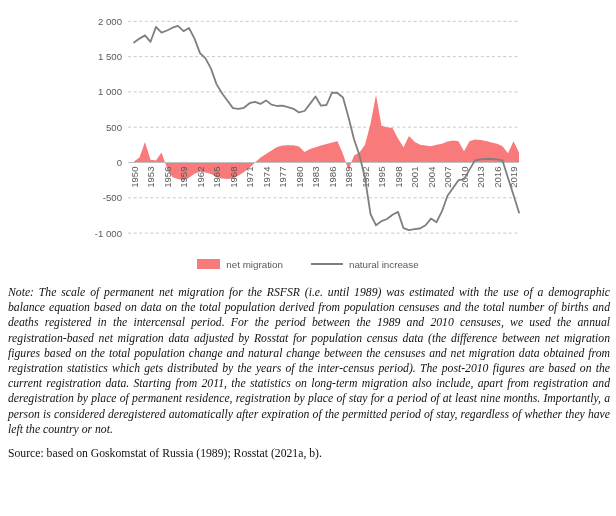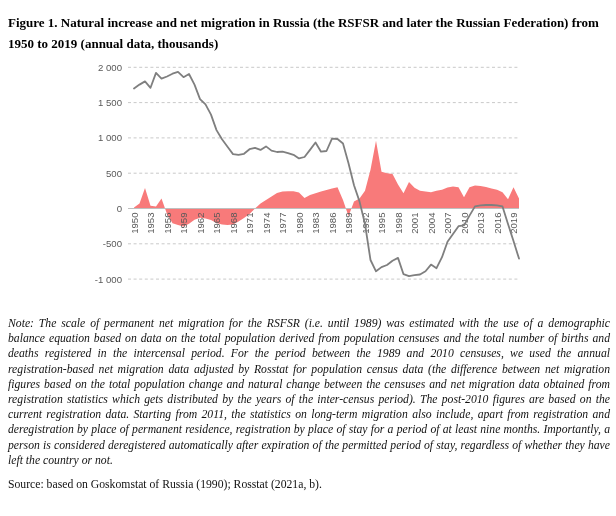--- a/index.html
+++ b/index.html
@@ -55,21 +55,20 @@
     margin:10px 0 0 2px;
     font-size:11.7px;
     color:#111;
   }
 </style>
 </head>
 <body>
 
 <div class="page">
 
-  <div class="fig-title">Figure 1. Natural increase and net migration in Russia (the RSFSR and later the Russian Federation) from 1950 to 2019 (annual data, thousands)</div>
 
   <div class="chart-block">
     <svg id="chart-svg" width="616" height="246" viewBox="0 0 616 246" xmlns="http://www.w3.org/2000/svg">
         <line x1="122" y1="11.300000000000011" x2="513" y2="11.300000000000011" stroke="#c9c9c9" stroke-width="1" stroke-dasharray="3 2.6"></line>
         <text x="116" y="14.800000000000011" text-anchor="end" class="axlbl">2 000</text>
         <line x1="122" y1="46.60000000000001" x2="513" y2="46.60000000000001" stroke="#c9c9c9" stroke-width="1" stroke-dasharray="3 2.6"></line>
         <text x="116" y="50.10000000000001" text-anchor="end" class="axlbl">1 500</text>
         <line x1="122" y1="81.9" x2="513" y2="81.9" stroke="#c9c9c9" stroke-width="1" stroke-dasharray="3 2.6"></line>
         <text x="116" y="85.4" text-anchor="end" class="axlbl">1 000</text>
         <line x1="122" y1="117.2" x2="513" y2="117.2" stroke="#c9c9c9" stroke-width="1" stroke-dasharray="3 2.6"></line>
@@ -100,19 +99,29 @@
         <text x="395.5" y="156.5" text-anchor="end" class="axlbl" transform="rotate(-90 395.5 156.5)">1998</text>
         <text x="412" y="156.5" text-anchor="end" class="axlbl" transform="rotate(-90 412 156.5)">2001</text>
         <text x="428.5" y="156.5" text-anchor="end" class="axlbl" transform="rotate(-90 428.5 156.5)">2004</text>
         <text x="445" y="156.5" text-anchor="end" class="axlbl" transform="rotate(-90 445 156.5)">2007</text>
         <text x="461.5" y="156.5" text-anchor="end" class="axlbl" transform="rotate(-90 461.5 156.5)">2010</text>
         <text x="478" y="156.5" text-anchor="end" class="axlbl" transform="rotate(-90 478 156.5)">2013</text>
         <text x="494.5" y="156.5" text-anchor="end" class="axlbl" transform="rotate(-90 494.5 156.5)">2016</text>
         <text x="511" y="156.5" text-anchor="end" class="axlbl" transform="rotate(-90 511 156.5)">2019</text>
         <polyline points="128.0,32.5 133.5,28.6 139.0,25.4 144.5,31.8 150.0,16.9 155.5,22.6 161.0,20.5 166.5,17.7 172.0,15.9 177.5,21.2 183.0,18.0 188.5,28.6 194.0,43.1 199.5,48.4 205.0,58.6 210.5,74.1 216.0,83.3 221.5,90.7 227.0,98.1 232.5,98.8 238.0,97.8 243.5,93.2 249.0,91.8 254.5,93.9 260.0,90.4 265.5,94.6 271.0,96.0 276.5,95.7 282.0,97.1 287.5,98.8 293.0,102.4 298.5,101.0 304.0,93.9 309.5,86.5 315.0,95.7 320.5,95.0 326.0,82.7 331.5,83.0 337.0,87.5 342.5,107.3 348.0,129.2 353.5,145.4 359.0,168.0 364.5,204.0 370.0,215.3 375.5,211.1 381.0,209.0 386.5,204.7 392.0,201.9 397.5,218.2 403.0,220.1 408.5,219.2 414.0,218.5 419.5,215.3 425.0,208.6 430.5,212.2 436.0,201.2 441.5,185.7 447.0,177.9 452.5,170.2 458.0,169.4 463.5,159.6 469.0,150.4 474.5,149.3 480.0,149.0 485.5,149.0 491.0,149.3 496.5,150.4 502.0,168.0 507.5,185.0 513.0,202.6" fill="none" stroke="#7f7f7f" stroke-width="1.8" stroke-linejoin="round" stroke-linecap="round"></polyline>
       </svg>
+    <div class="legend" id="legend">
+        <span class="legend-item">
+          <span class="sw-area" style="background: rgb(248, 122, 122);"></span>
+          <span>net migration</span>
+        </span>
+        <span class="legend-item">
+          <span class="sw-line" style="background: rgb(127, 127, 127);"></span>
+          <span>natural increase</span>
+        </span>
+      </div>
   </div>
 
   <div class="fig-note">Note: The scale of permanent net migration for the RSFSR (i.e. until 1989) was estimated with the use of a demographic balance equation based on data on the total population derived from population censuses and the total number of births and deaths registered in the intercensal period. For the period between the 1989 and 2010 censuses, we used the annual registration-based net migration data adjusted by Rosstat for population census data (the difference between net migration figures based on the total population change and natural change between the censuses and net migration data obtained from registration statistics which gets distributed by the years of the inter-census period). The post-2010 figures are based on the current registration data. Starting from 2011, the statistics on long-term migration also include, apart from registration and deregistration by place of permanent residence, registration by place of stay for a period of at least nine months. Importantly, a person is considered deregistered automatically after expiration of the permitted period of stay, regardless of whether they have left the country or not.</div>
 
-  <div class="fig-source">Source: based on Goskomstat of Russia (1990); Rosstat (2021a, b).</div>
+  <div class="fig-source">Source: based on Goskomstat of Russia (1989); Rosstat (2021a, b).</div>
 
 </div>
 
 </body></html>

